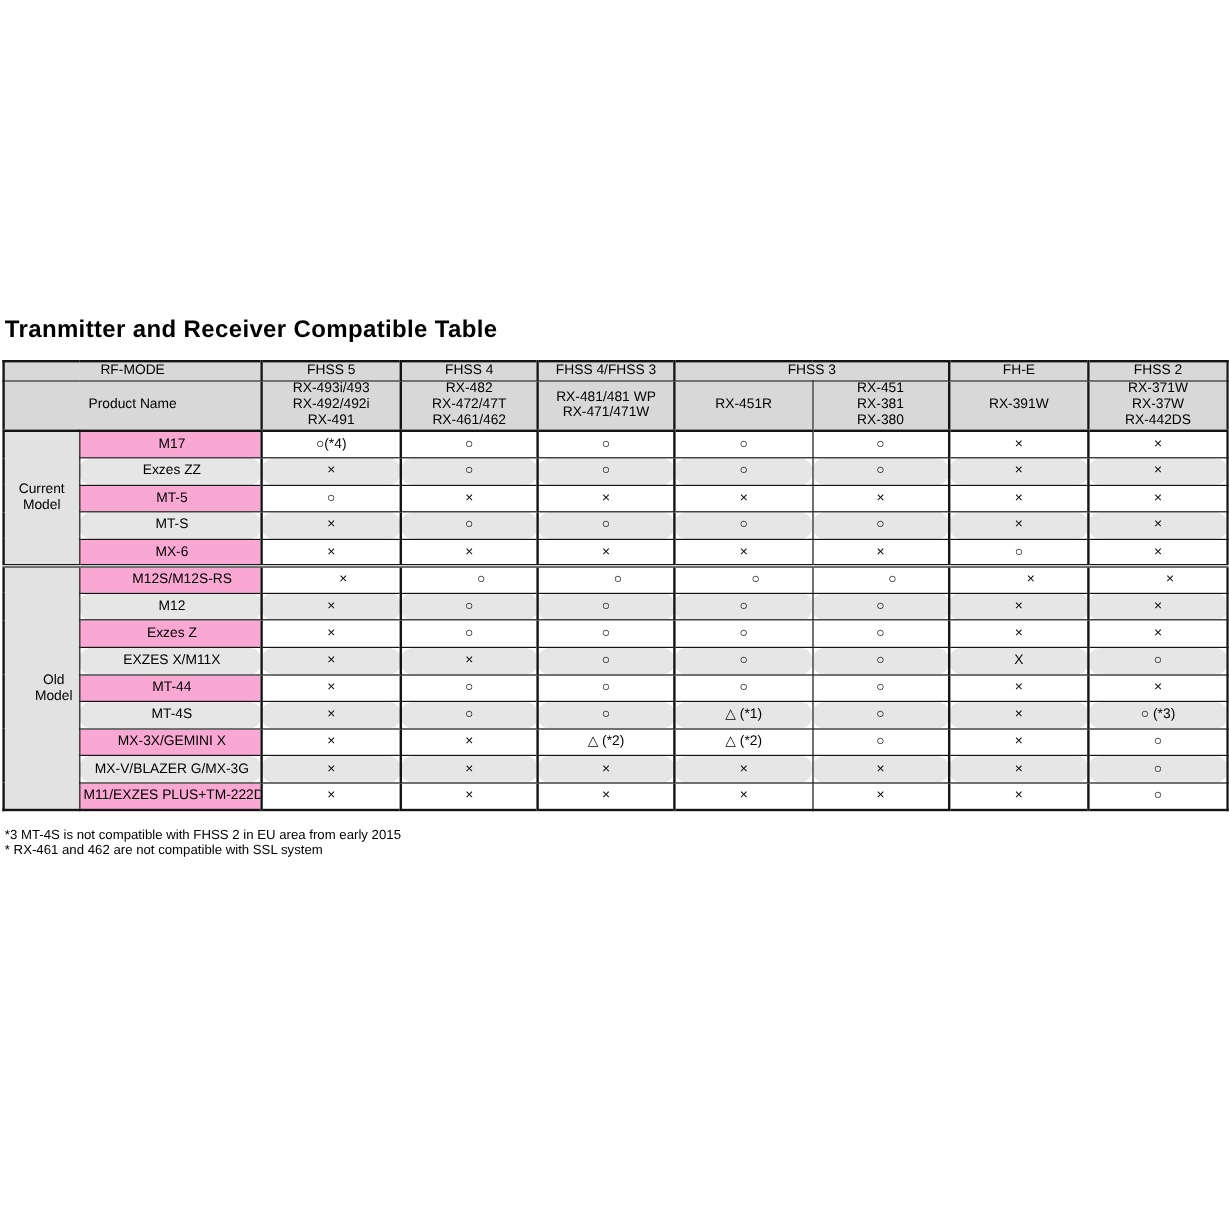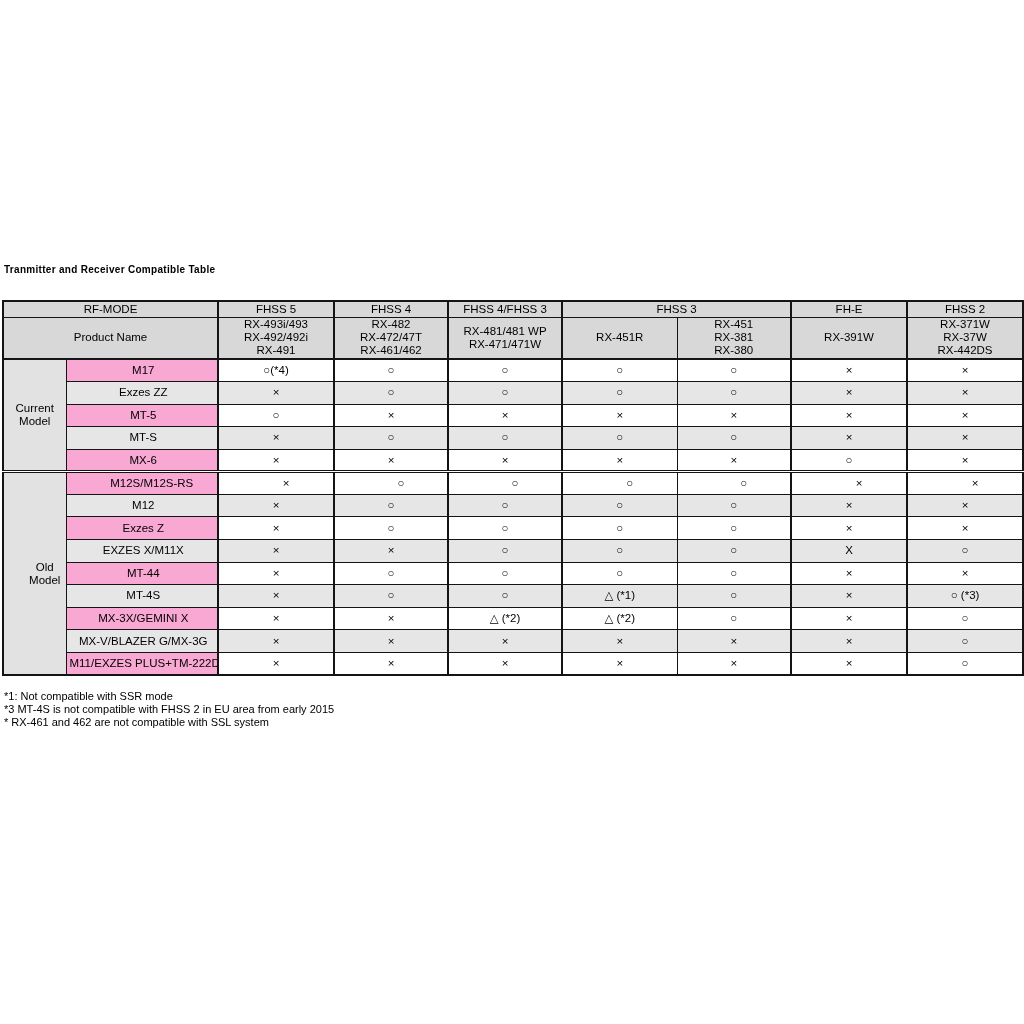--- a/index.html
+++ b/index.html
@@ -5,21 +5,21 @@
   * { margin:0; padding:0; box-sizing:border-box; }
   html,body { width:1024px; height:1024px; background:#ffffff; }
   body {
     font-family:"Liberation Sans","DejaVu Sans",sans-serif;
     color:#000;
     position:relative;
   }
   .page-title {
     position:absolute;
     left:4px; top:264px;
-    font-size:10px;
+    font-size:20px;
     font-weight:bold;
     letter-spacing:0.3px;
   }
   table.compat {
     position:absolute;
     left:2px; top:300px;
     width:1020px; height:376px;
     border-collapse:collapse;
     table-layout:fixed;
     border:2px solid #141414;
@@ -43,21 +43,21 @@
     white-space:pre-line;
     width:63px;
   }
   td.product-cell {
     text-align:left;
     padding-left:3px;
     white-space:nowrap;
     background:#f9a8d4;
   }
   td.sym-cell { font-size:12px; background:#ffffff; }
-  tr.stripe td.product-cell, tr.stripe td.sym-cell { background:#e6e6e6; }
+  tr.stripe td.product-cell, tr.stripe td.sym-cell { background:#e6e6e6;border-radius:10px; }
   .vmajor { border-left-width:2px !important; }
   tr.section-start td { border-top:3px double #141414;padding-left:20px; }
   .footnotes {
     position:absolute;
     left:4px; top:690px;
     font-size:11px;
     line-height:13px;
   }
 </style>
 </head>
@@ -248,16 +248,15 @@
         <td class="sym-cell vmajor">×</td>
         <td class="sym-cell vmajor">×</td>
         <td class="sym-cell">×</td>
         <td class="sym-cell vmajor">×</td>
         <td class="sym-cell vmajor">○</td>
       </tr>
     </tbody>
 </table>
 
 <div class="footnotes">
-  <div>*1: Not compatible with SSR mode</div>
   <div>*3 MT-4S is not compatible with FHSS 2 in EU area from early 2015</div>
   <div>* RX-461 and 462 are not compatible with SSL system</div>
 </div>
 
 </body></html>

